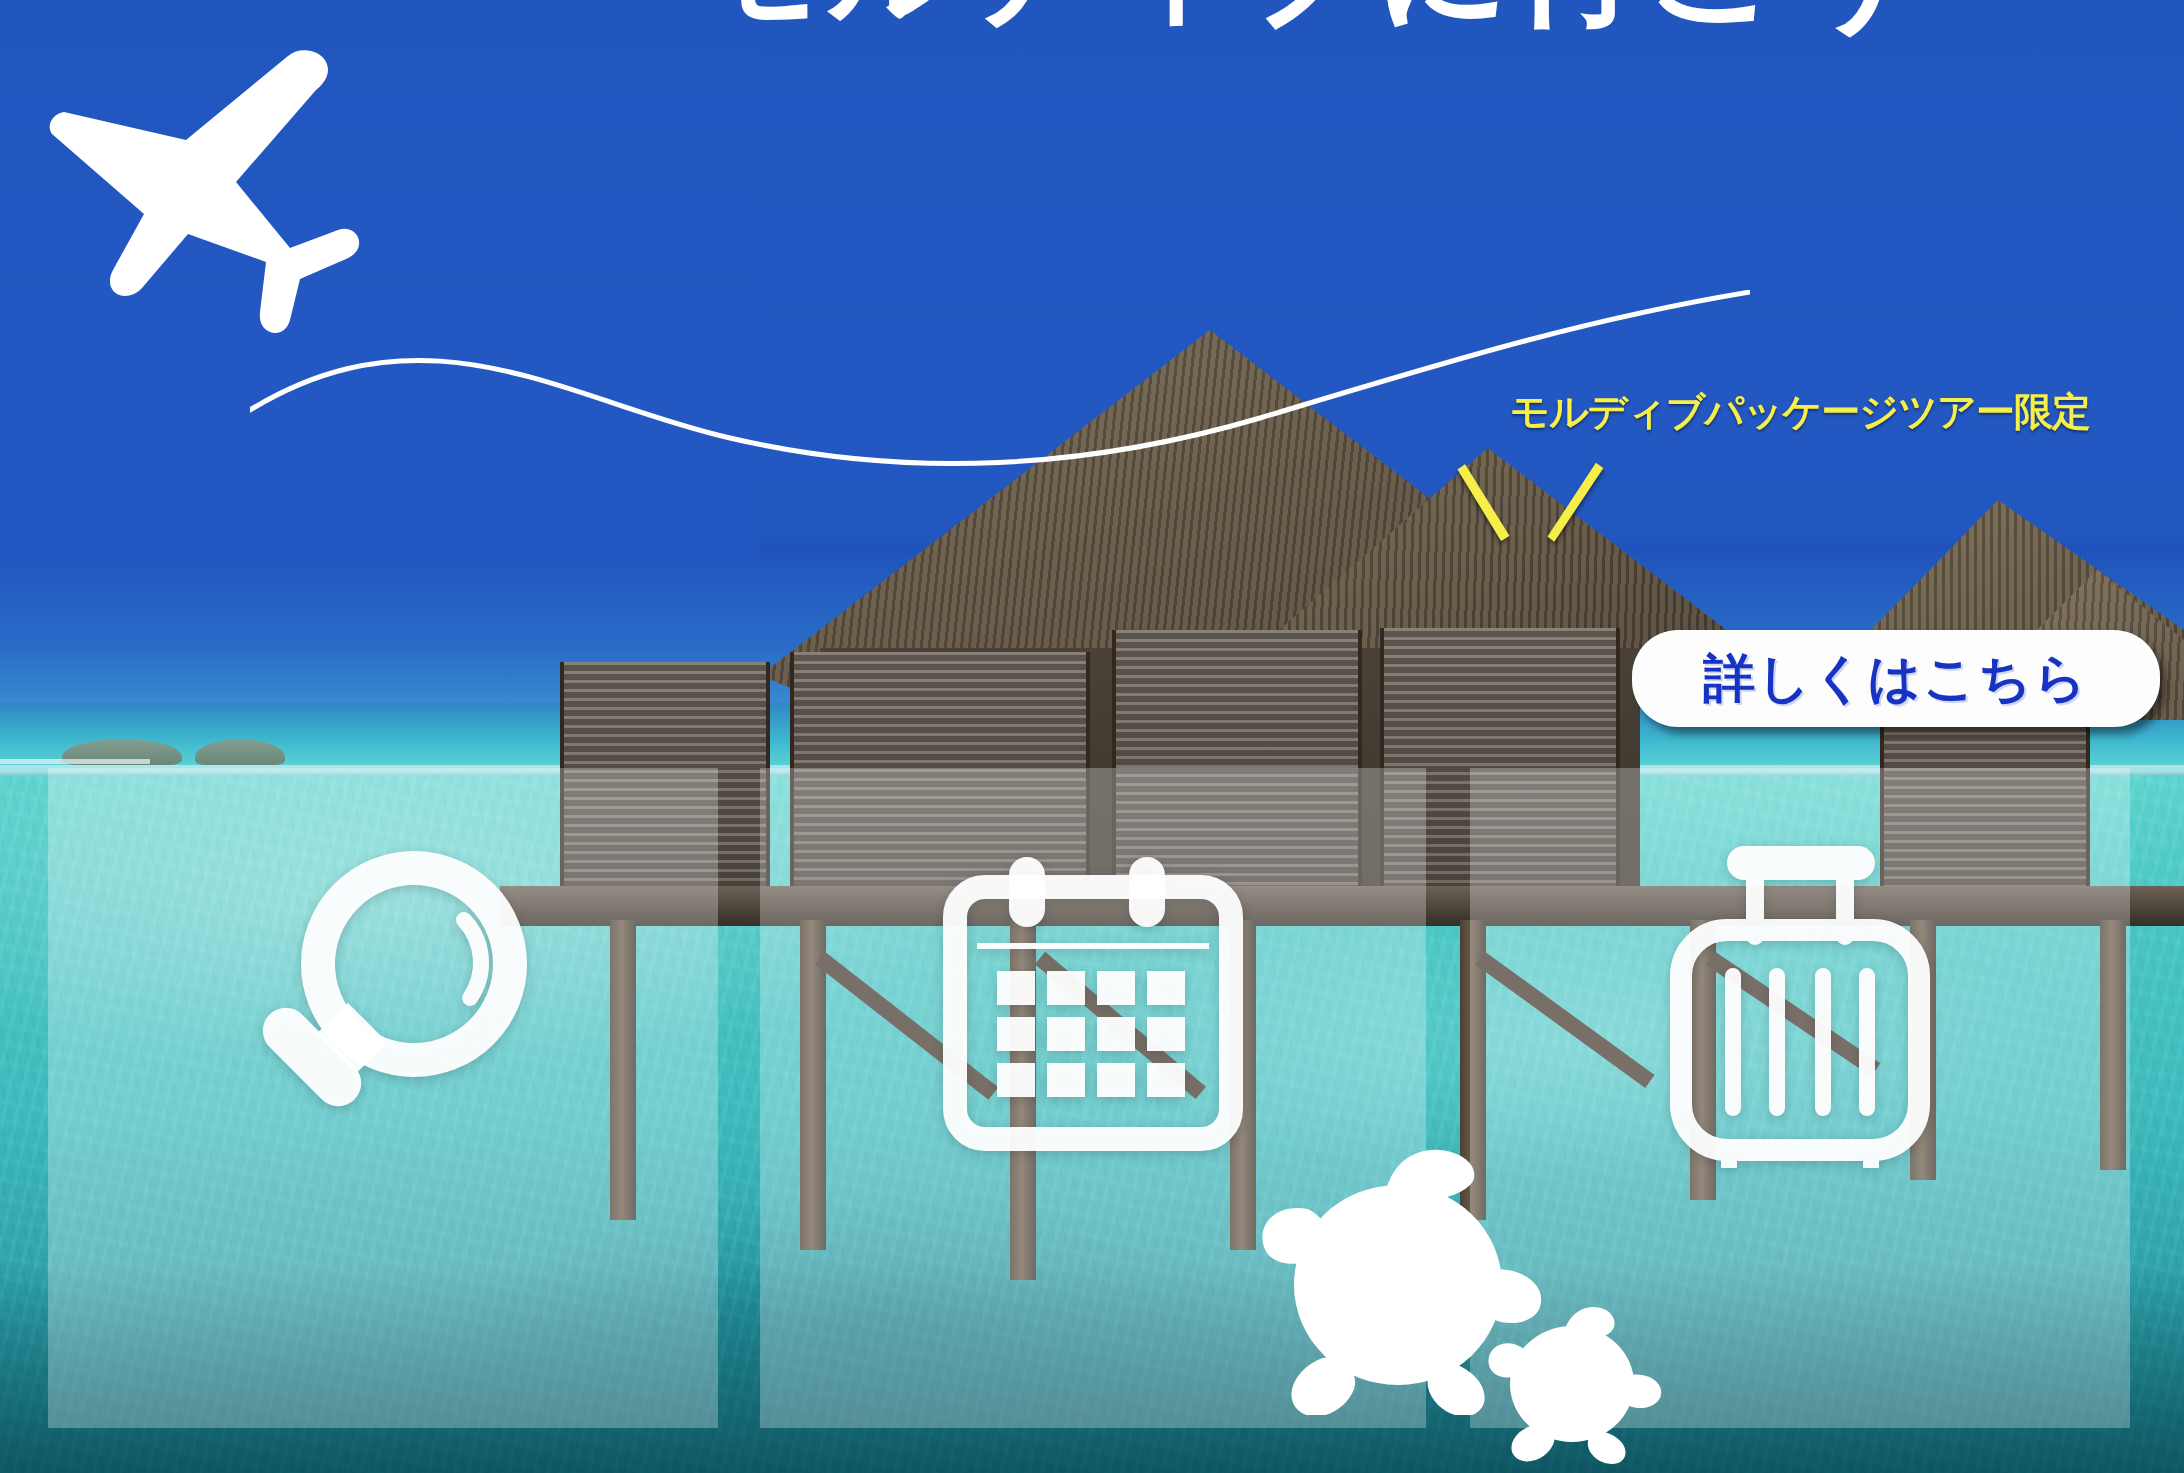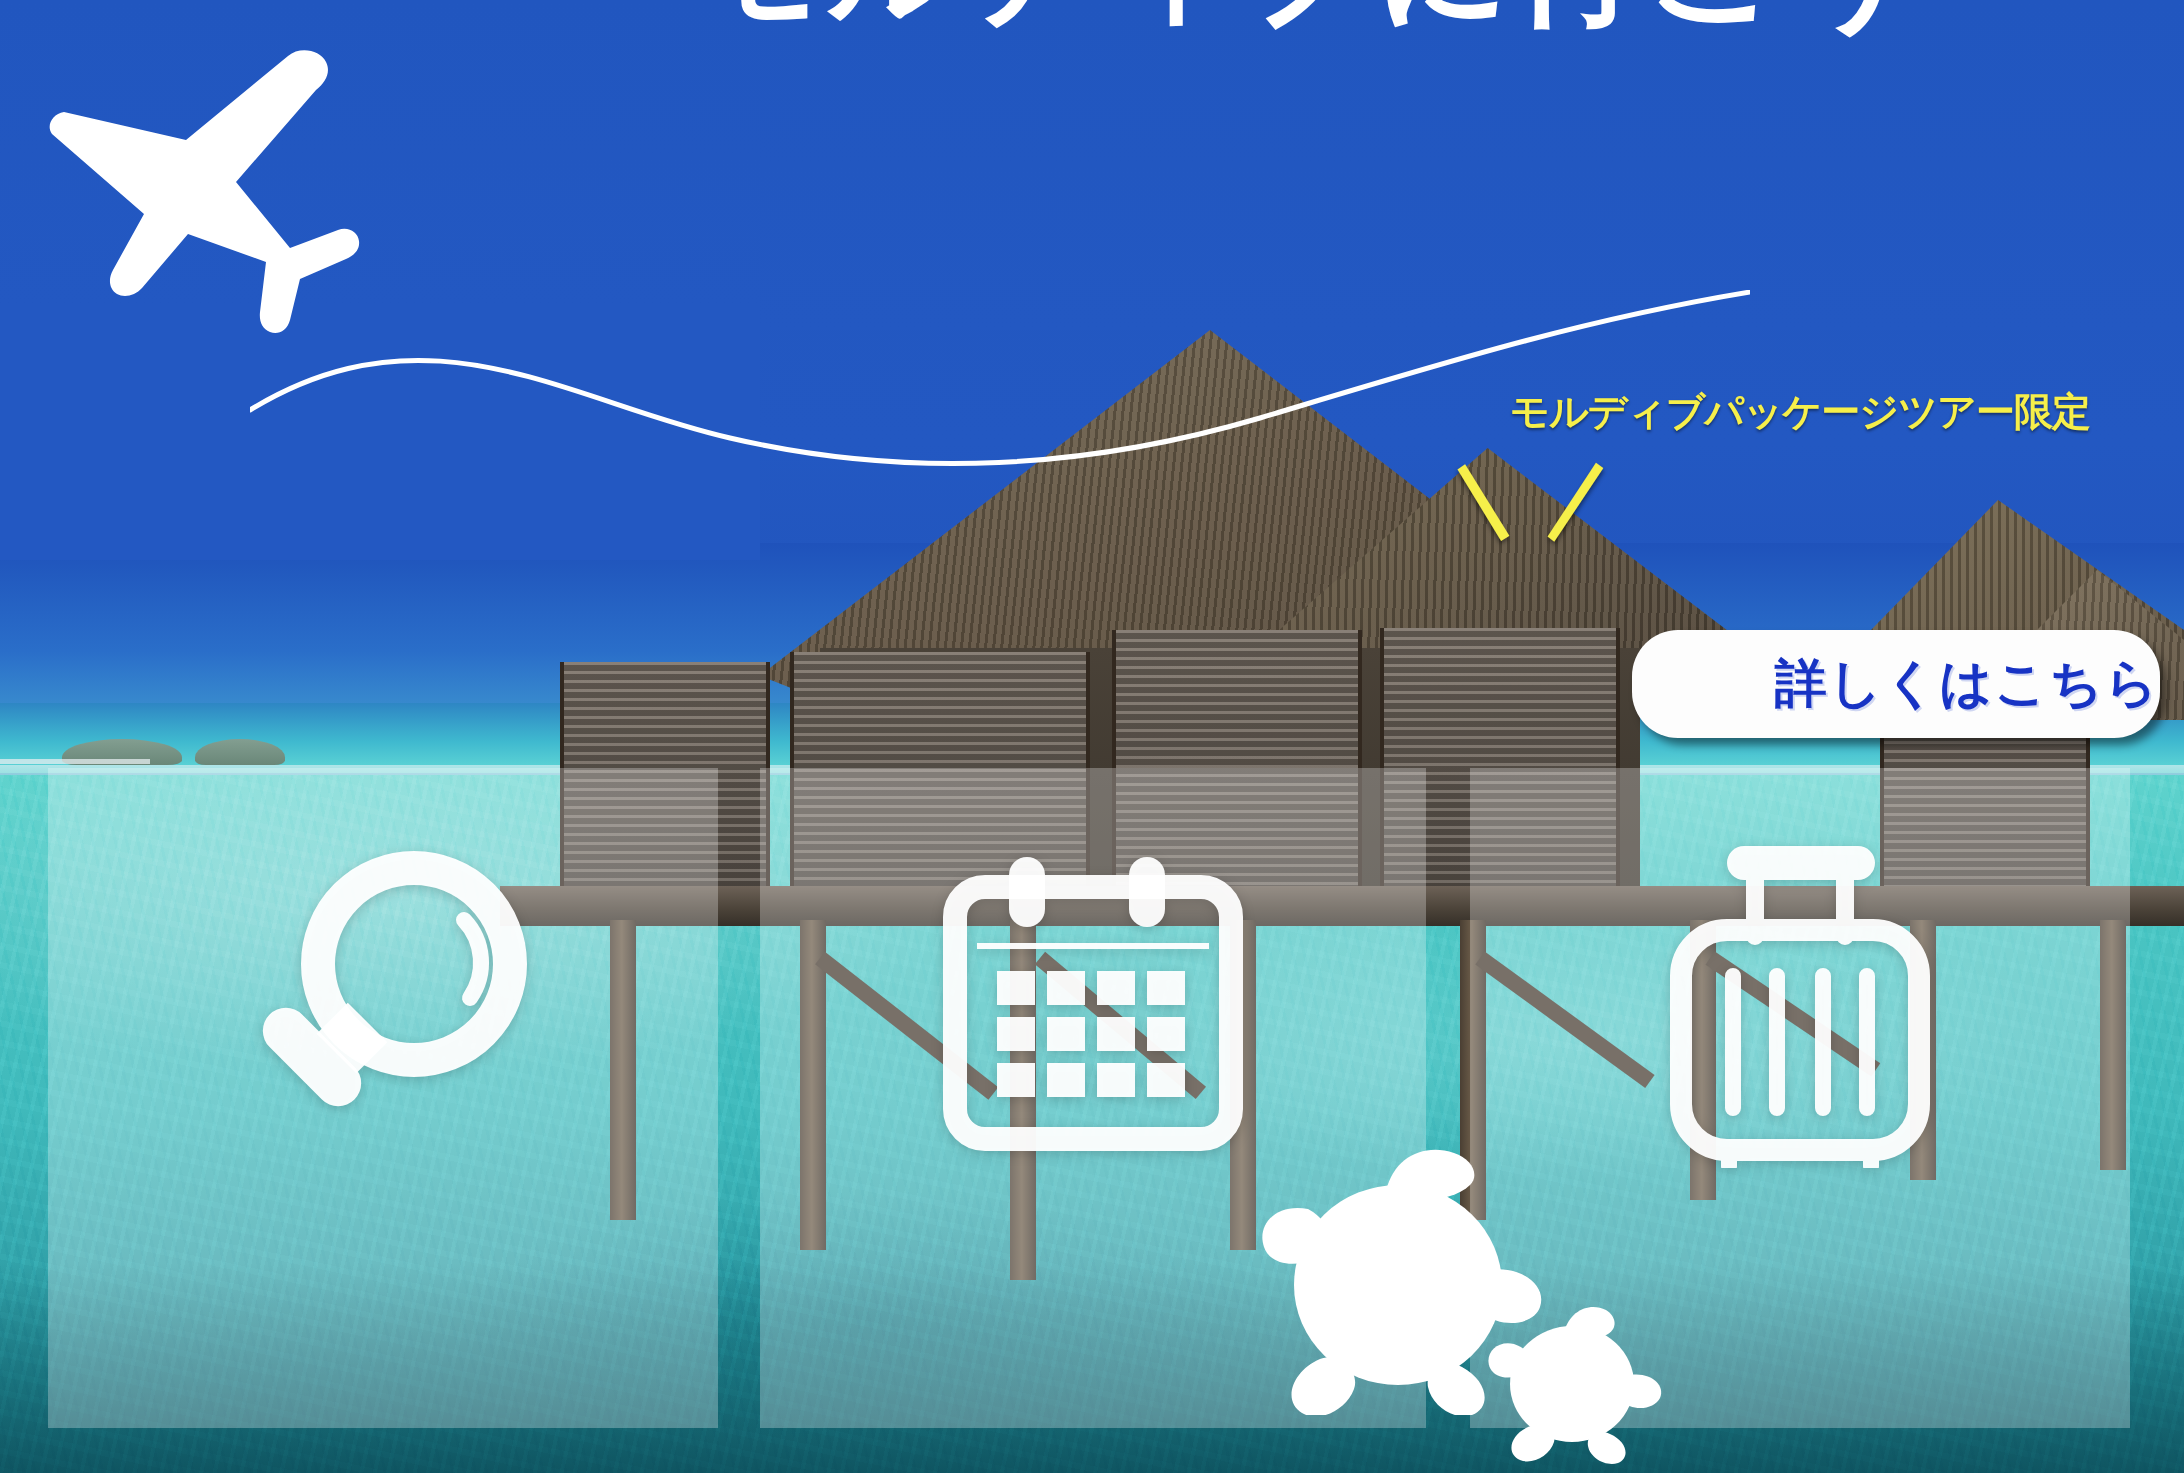--- a/index.html
+++ b/index.html
@@ -116,24 +116,24 @@
   .camp-big .slash{color:#f6ef4a;font-size:86px;font-weight:700;line-height:1;
     transform:skewX(-14deg);text-shadow:0 3px 4px rgba(0,0,0,.45);}
   .camp-big .slash.r{transform:skewX(14deg);}
   .camp-big .txt{
     font-family:"DejaVu Sans","Liberation Sans",sans-serif;
     font-size:74px;font-weight:700;color:#f6ef4a;letter-spacing:-3px;
     white-space:nowrap;line-height:1;
     text-shadow:0 3px 5px rgba(0,0,0,.5);}
 
   
-  .cta-pill{position:absolute;left:1632px;top:630px;width:528px;height:108px;
+  .cta-pill{position:absolute;left:1632px;top:630px;width:528px;height:97px;
     background:#fdfdfd;border-radius:46px;
     box-shadow:6px 7px 9px rgba(0,0,0,.45);
-    display:flex;align-items:center;justify-content:flex-end;cursor:pointer;}
+    display:flex;align-items:center;justify-content:center;cursor:pointer;}
   .cta-pill span{font-family:"DejaVu Serif","Liberation Serif",serif;
     font-size:52px;font-weight:700;color:#1733c4;letter-spacing:2px;
     text-shadow:2px 2px 0 rgba(120,140,220,.35);}
 
   
   .panel{position:absolute;top:768px;height:660px;
     background:rgba(255,255,255,.28);cursor:pointer;}
   .p1{left:48px;width:670px;}
   .p2{left:760px;width:666px;}
   .p3{left:1470px;width:660px;}

